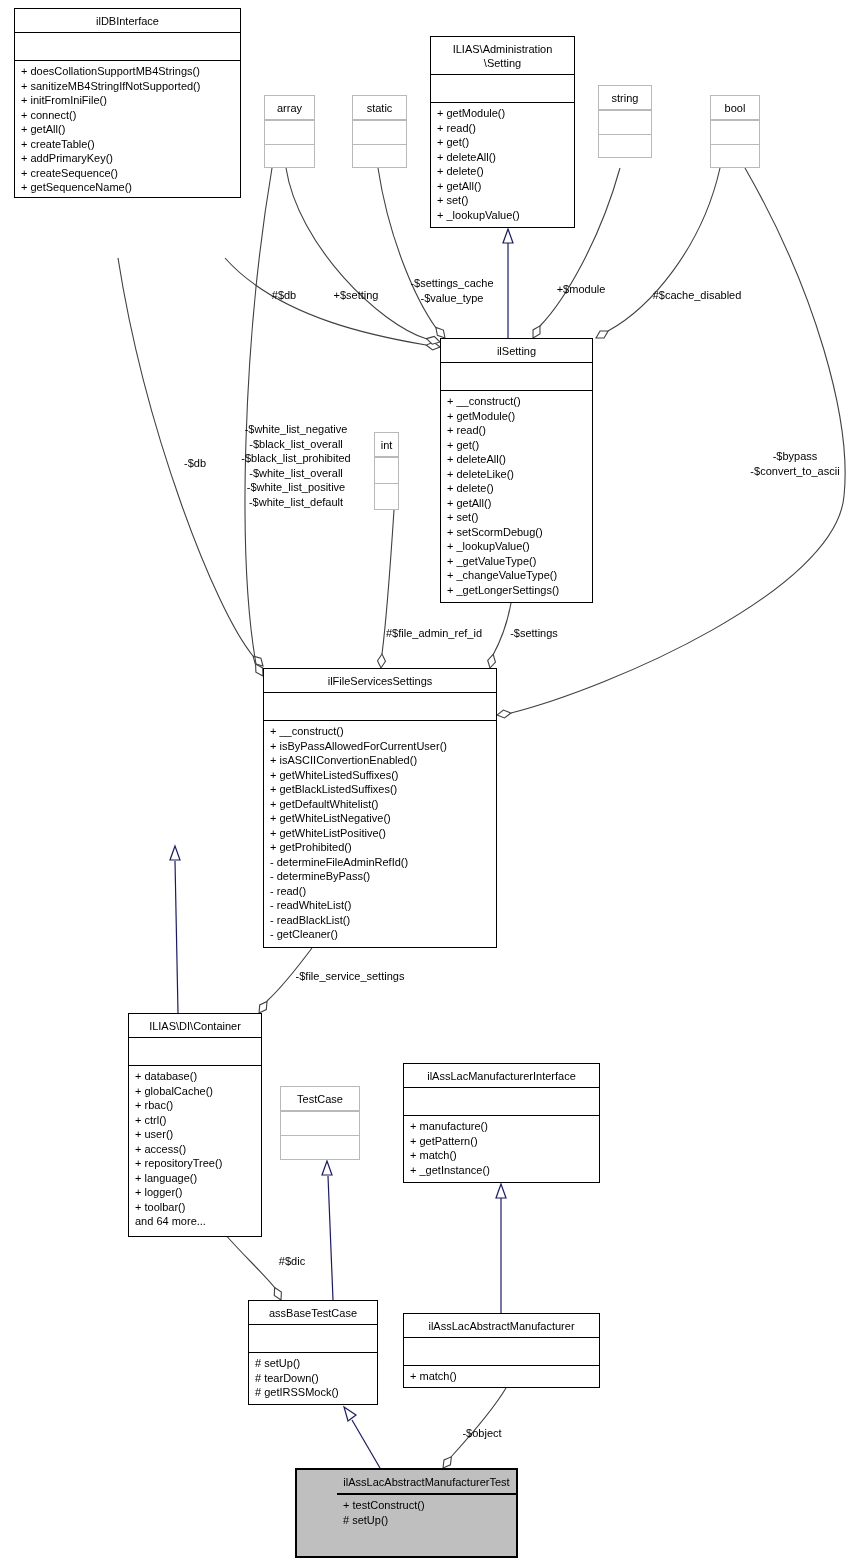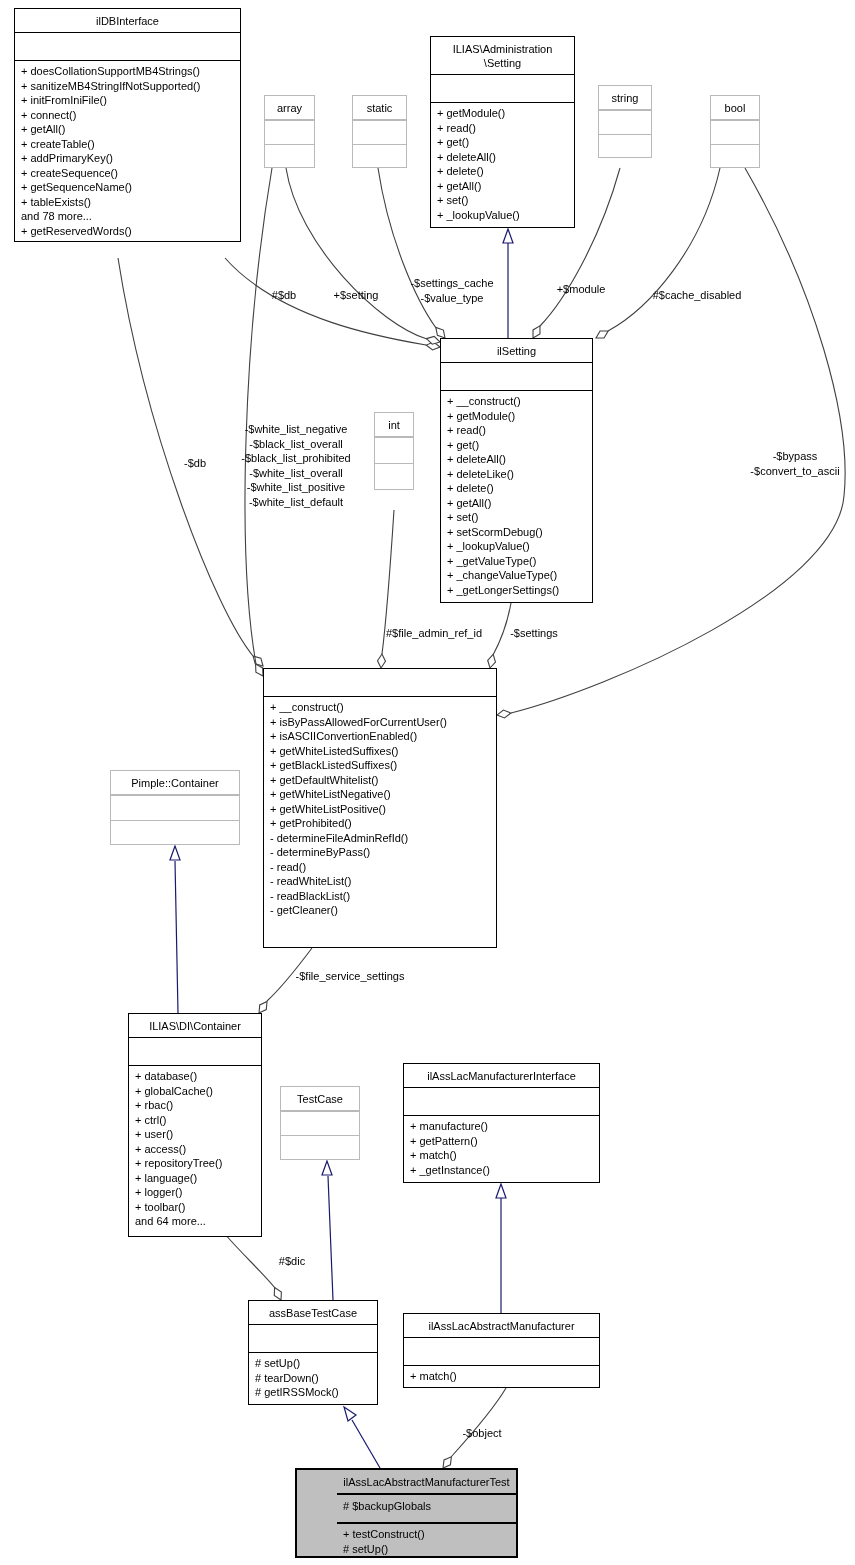--- a/index.html
+++ b/index.html
@@ -147,21 +147,21 @@
     <path class="inh" d="M333,1300 L328,1176"></path>
     <polygon class="arrow" points="327,1161 322,1175 332,1175"></polygon>
 
     <path class="inh" d="M501,1313 L501,1198"></path>
     <polygon class="arrow" points="501,1184 496,1198 506,1198"></polygon>
 
     <path class="inh" d="M380,1468 L352,1420"></path>
     <polygon class="arrow" points="344,1407 356,1415 348,1421"></polygon>
   </svg>
 
-  <div class="uml-box class-box" style="left:14px;top:8px;width:227px;height:234px">
+  <div class="uml-box class-box" style="left:14px;top:8px;width:227px;height:190px">
     <div class="title">ilDBInterface</div>
     <div class="attrs"></div>
     <div class="methods">
         <div class="line">+ doesCollationSupportMB4Strings()</div>
         <div class="line">+ sanitizeMB4StringIfNotSupported()</div>
         <div class="line">+ initFromIniFile()</div>
         <div class="line">+ connect()</div>
         <div class="line">+ getAll()</div>
         <div class="line">+ createTable()</div>
         <div class="line">+ addPrimaryKey()</div>
@@ -228,52 +228,48 @@
         <div class="line">+ getAll()</div>
         <div class="line">+ set()</div>
         <div class="line">+ setScormDebug()</div>
         <div class="line">+ _lookupValue()</div>
         <div class="line">+ _getValueType()</div>
         <div class="line">+ _changeValueType()</div>
         <div class="line">+ _getLongerSettings()</div>
       </div>
   </div>
 
-  <div class="uml-box type-box gray" style="left:374px;top:412px;width:40px;height:78px">
+  <div class="uml-box type-box gray" style="left:374px;top:432px;width:25px;height:78px">
     <div class="title">int</div>
     <div class="comp"></div>
     <div class="comp"></div>
   </div>
 
   <div class="uml-box class-box" style="left:263px;top:668px;width:234px;height:280px">
+    <div class="title">ilFileServicesSettings</div>
     <div class="attrs"></div>
     <div class="methods">
         <div class="line">+ __construct()</div>
         <div class="line">+ isByPassAllowedForCurrentUser()</div>
         <div class="line">+ isASCIIConvertionEnabled()</div>
         <div class="line">+ getWhiteListedSuffixes()</div>
         <div class="line">+ getBlackListedSuffixes()</div>
         <div class="line">+ getDefaultWhitelist()</div>
         <div class="line">+ getWhiteListNegative()</div>
         <div class="line">+ getWhiteListPositive()</div>
         <div class="line">+ getProhibited()</div>
         <div class="line">- determineFileAdminRefId()</div>
         <div class="line">- determineByPass()</div>
         <div class="line">- read()</div>
         <div class="line">- readWhiteList()</div>
         <div class="line">- readBlackList()</div>
         <div class="line">- getCleaner()</div>
       </div>
   </div>
 
-  <div class="uml-box type-box gray" style="left:110px;top:770px;width:130px;height:75px">
-    <div class="title">Pimple::Container</div>
-    <div class="comp"></div>
-    <div class="comp"></div>
-  </div>
 
   <div class="uml-box class-box" style="left:128px;top:1013px;width:134px;height:224px">
     <div class="title">ILIAS\DI\Container</div>
     <div class="attrs"></div>
     <div class="methods">
         <div class="line">+ database()</div>
         <div class="line">+ globalCache()</div>
         <div class="line">+ rbac()</div>
         <div class="line">+ ctrl()</div>
         <div class="line">+ user()</div>
@@ -316,23 +312,20 @@
   <div class="uml-box class-box" style="left:403px;top:1313px;width:197px;height:75px">
     <div class="title">ilAssLacAbstractManufacturer</div>
     <div class="attrs"></div>
     <div class="methods">
         <div class="line">+ match()</div>
       </div>
   </div>
 
   <div class="uml-box class-box highlight" style="left:295px;top:1468px;width:223px;height:90px">
     <div class="title">ilAssLacAbstractManufacturerTest</div>
-    <div class="attrs">
-        <div class="line"># $backupGlobals</div>
-      </div>
     <div class="methods">
         <div class="line">+ testConstruct()</div>
         <div class="line"># setUp()</div>
       </div>
   </div>
 
   <div class="edge-label" style="left:284px;top:288px">#$db</div>
   <div class="edge-label" style="left:356px;top:288px">+$setting</div>
   <div class="edge-label" style="left:452px;top:276px">-$settings_cache
 -$value_type</div>

